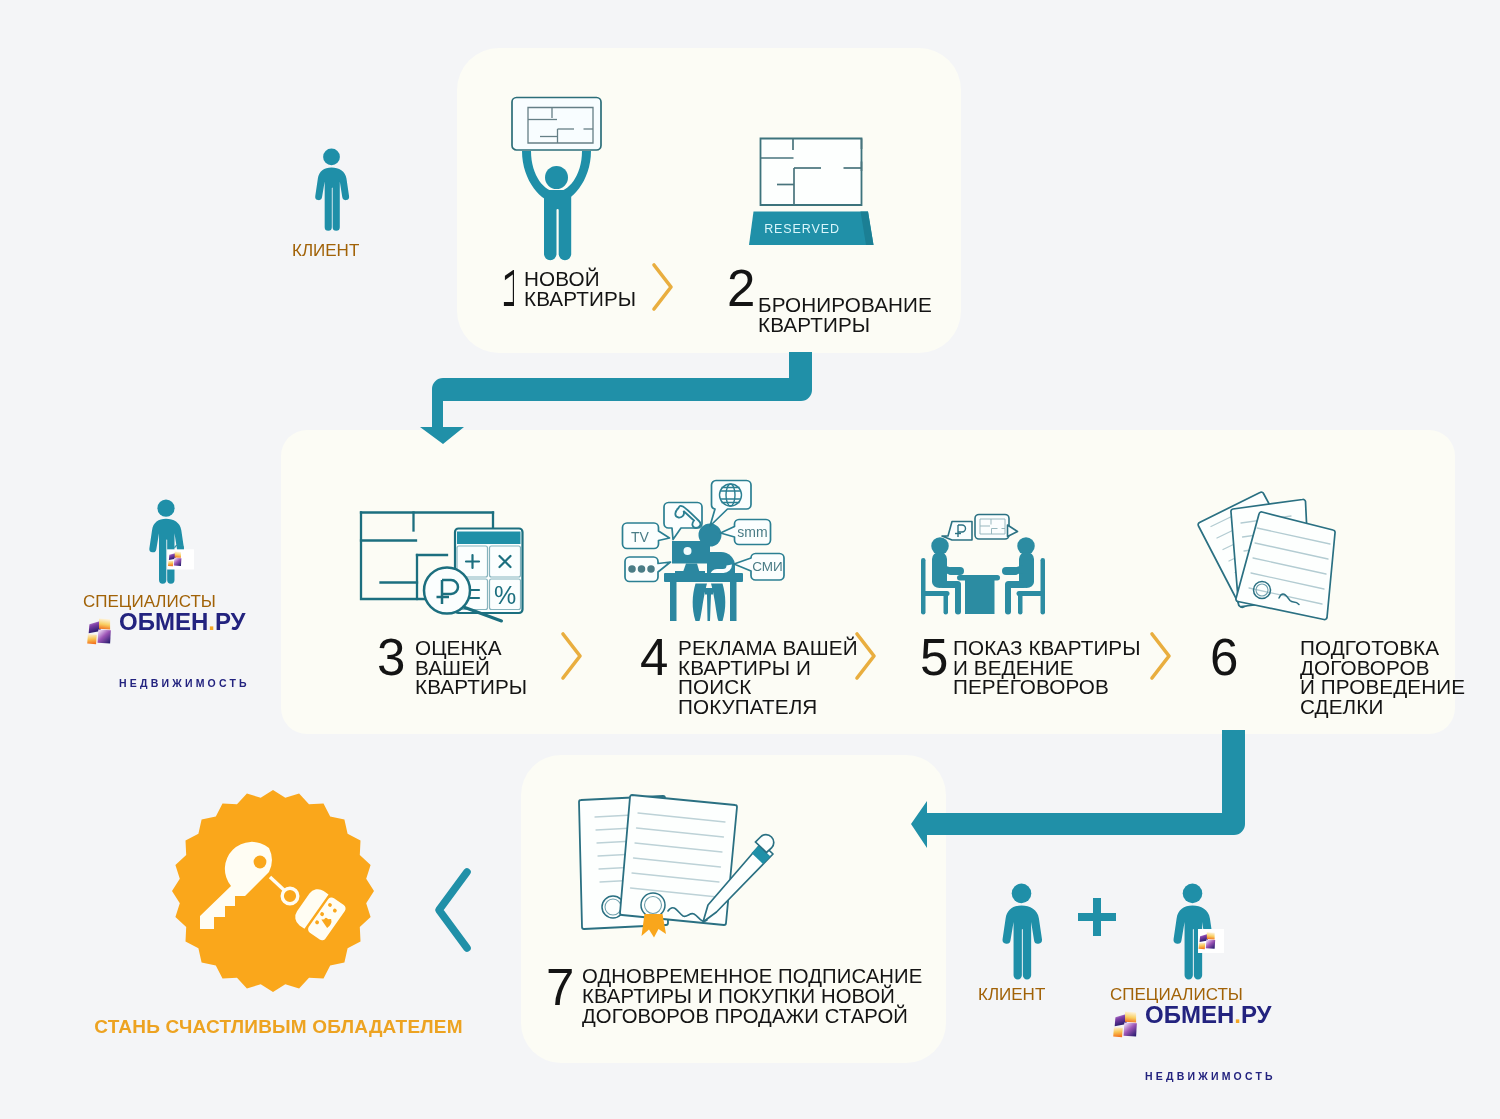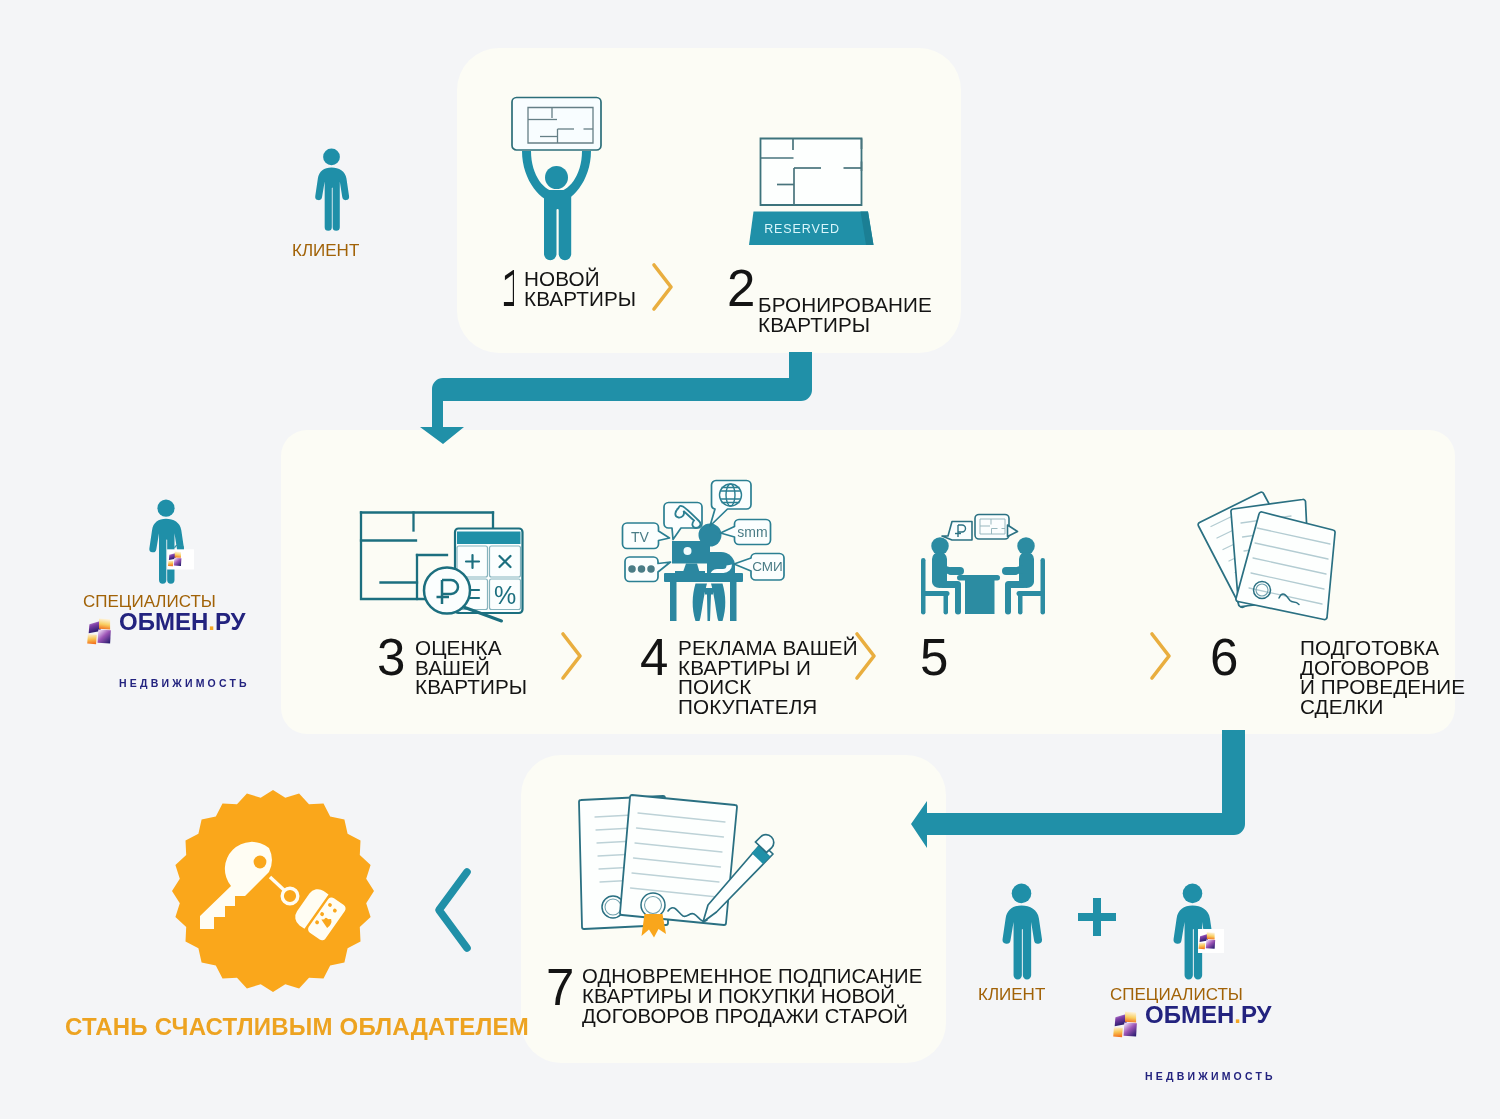--- a/index.html
+++ b/index.html
@@ -19,22 +19,22 @@
             font-weight:400;letter-spacing:0.1px;white-space:nowrap;}
   .steptext > div{line-height:19.5px;height:19.5px;}
   .steptext.s7{font-size:20.3px;}
   .steptext.s7 > div{line-height:20px;height:20px;}
 
   .actor-label{position:absolute;font-size:17px;line-height:21.5px;color:#a16207;
                letter-spacing:0px;white-space:nowrap;}
 
   svg{display:block;overflow:visible;}
   .abs{position:absolute;}
-  .resultText{position:absolute;color:#eda321;font-size:24px;line-height:26.4px;
-              font-weight:bold;text-align:left;letter-spacing:0.2px;white-space:nowrap;}
+  .resultText{position:absolute;color:#eda321;font-size:19px;line-height:26.4px;
+              font-weight:bold;text-align:center;letter-spacing:0.2px;white-space:nowrap;}
 
   .logo{position:absolute;}
   .logo .ttl{font-size:24px;font-weight:bold;color:#23237f;letter-spacing:0px;line-height:24px;white-space:nowrap;}
   .logo .ttl .dot{color:#f5a623;}
   .logo .sub{font-size:10.5px;font-weight:bold;color:#23237f;letter-spacing:3.2px;line-height:11px;white-space:nowrap;margin-top:42px;}
 </style>
 </head>
 <body>
 
 <div id="stage">
@@ -328,20 +328,25 @@
   <g stroke="#93b5bd" stroke-width="1.9" fill="none">
     <path d="M126 22 L176 22 L176 52 L126 52 Z"></path>
         <path d="M148 22 L148 33"></path>
         <path d="M126 36 L146 36"></path>
     <path d="M149 41 L161 41"></path>
         <path d="M149 41 L149 52"></path>
         <path d="M169 41 L176 41"></path>
   </g>
 </svg>
 <div class="stepnum" style="left:920px;top:632px;">5</div>
+<div class="steptext" style="left:953px;top:638px;">
+ <div>ПОКАЗ КВАРТИРЫ</div>
+ <div>И ВЕДЕНИЕ</div>
+ <div>ПЕРЕГОВОРОВ</div>
+</div>
 <svg class="abs" style="left:1147px;top:630px" width="28" height="52" viewBox="0 0 28 52">
   <path fill="none" stroke="#e9ae3f" stroke-width="3.6" stroke-linecap="round" stroke-linejoin="round" d="M5 4 L22 26 L5 48"></path>
 </svg>
 
 <svg class="abs" style="left:1196px;top:484px" width="162" height="130" viewBox="0 0 324 260">
   <g>
     <path d="M7 77 L128 17 a5 5 0 0 1 7 2 L222 180 a5 5 0 0 1 -2 7 L95 246 a5 5 0 0 1 -7 -2 L5 84 a5 5 0 0 1 2 -7 Z" fill="#fdfffe" stroke="#2a7082" stroke-width="3.4" stroke-linejoin="round"></path>
     <g stroke="#b3ccd2" stroke-width="2.6" fill="none" stroke-linecap="round">
       <path d="M30 85 L98 52"></path>
           <path d="M42 108 L110 75"></path>

